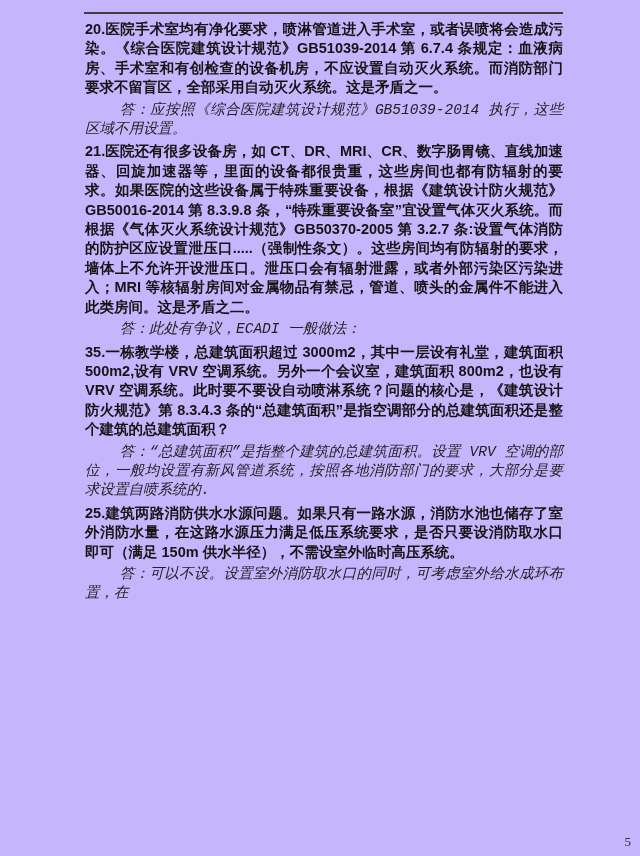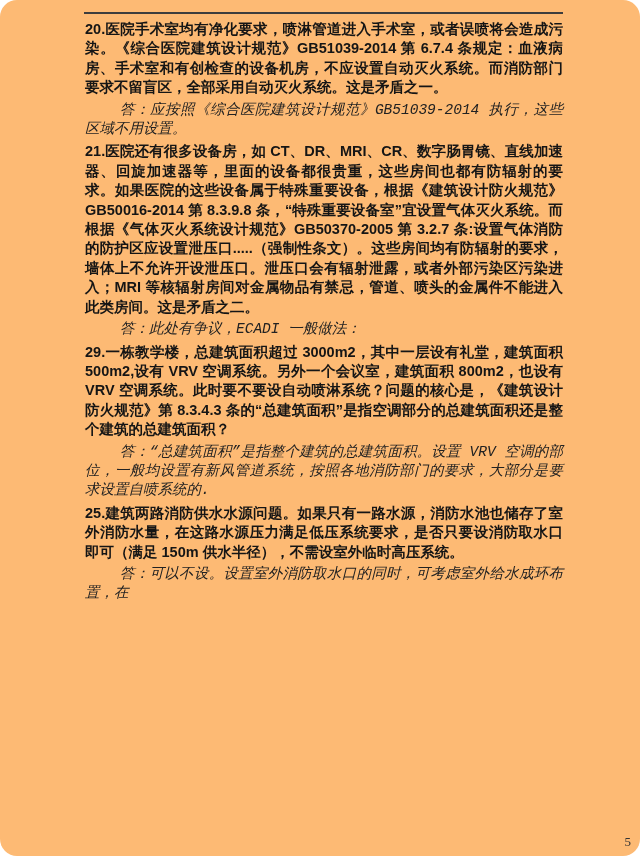--- a/index.html
+++ b/index.html
@@ -4,24 +4,23 @@
 <style>
   html, body {
     margin: 0;
     padding: 0;
     background: #ffffff;
   }
   .page {
     position: relative;
     width: 640px;
     height: 856px;
-    background: #fdba74;
+    background: #c4b5fd;
     overflow: hidden;
     box-sizing: border-box;
-    border-radius: 17px;
   }
   .header-rule {
     position: absolute;
     top: 12px;
     left: 84px;
     width: 479px;
     height: 2px;
     background: #3d3d3d;
   }
   .content {
@@ -71,21 +70,21 @@
 
     <section>
       <p class="q">21.医院还有很多设备房，如 CT、DR、MRI、CR、数字肠胃镜、直线加速器、回旋加速器等，里面的设备都很贵重，这些房间也都有防辐射的要求。如果医院的这些设备属于特殊重要设备，根据《建筑设计防火规范》GB50016-2014 第 8.3.9.8 条，“特殊重要设备室”宜设置气体灭火系统。而根据《气体灭火系统设计规范》GB50370-2005 第 3.2.7 条:设置气体消防的防护区应设置泄压口.....（强制性条文）。这些房间均有防辐射的要求，墙体上不允许开设泄压口。泄压口会有辐射泄露，或者外部污染区污染进入；MRI 等核辐射房间对金属物品有禁忌，管道、喷头的金属件不能进入此类房间。这是矛盾之二。</p>
       <p class="a">答：此处有争议，ECADI 一般做法：</p>
     </section>
 
     <section>
     </section>
 
     <section>
-      <p class="q">29.一栋教学楼，总建筑面积超过 3000m2，其中一层设有礼堂，建筑面积 500m2,设有 VRV 空调系统。另外一个会议室，建筑面积 800m2，也设有 VRV 空调系统。此时要不要设自动喷淋系统？问题的核心是，《建筑设计防火规范》第 8.3.4.3 条的“总建筑面积”是指空调部分的总建筑面积还是整个建筑的总建筑面积？</p>
+      <p class="q">35.一栋教学楼，总建筑面积超过 3000m2，其中一层设有礼堂，建筑面积 500m2,设有 VRV 空调系统。另外一个会议室，建筑面积 800m2，也设有 VRV 空调系统。此时要不要设自动喷淋系统？问题的核心是，《建筑设计防火规范》第 8.3.4.3 条的“总建筑面积”是指空调部分的总建筑面积还是整个建筑的总建筑面积？</p>
       <p class="a">答：“总建筑面积”是指整个建筑的总建筑面积。设置 VRV 空调的部位，一般均设置有新风管道系统，按照各地消防部门的要求，大部分是要求设置自喷系统的.</p>
     </section>
 
     <section>
     </section>
 
     <section>
       <p class="q">25.建筑两路消防供水水源问题。如果只有一路水源，消防水池也储存了室外消防水量，在这路水源压力满足低压系统要求，是否只要设消防取水口即可（满足 150m 供水半径），不需设室外临时高压系统。</p>
       <p class="a">答：可以不设。设置室外消防取水口的同时，可考虑室外给水成环布置，在</p>
     </section>

